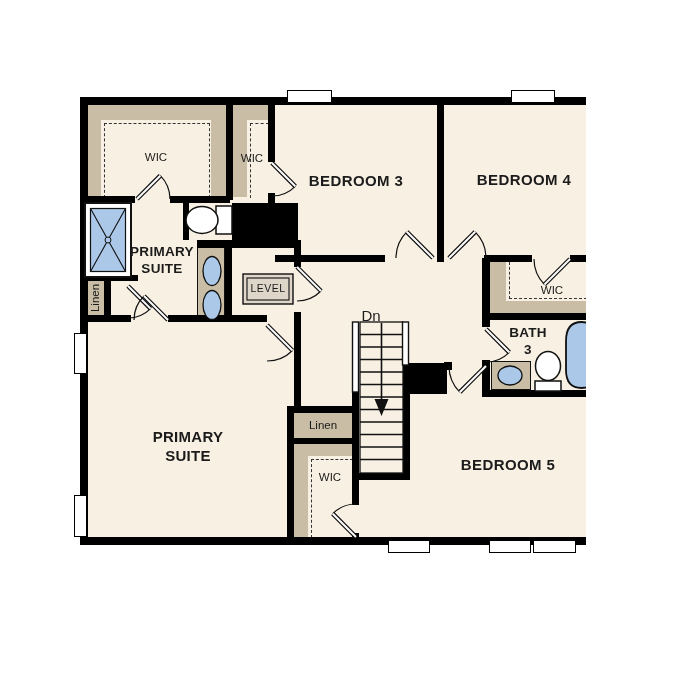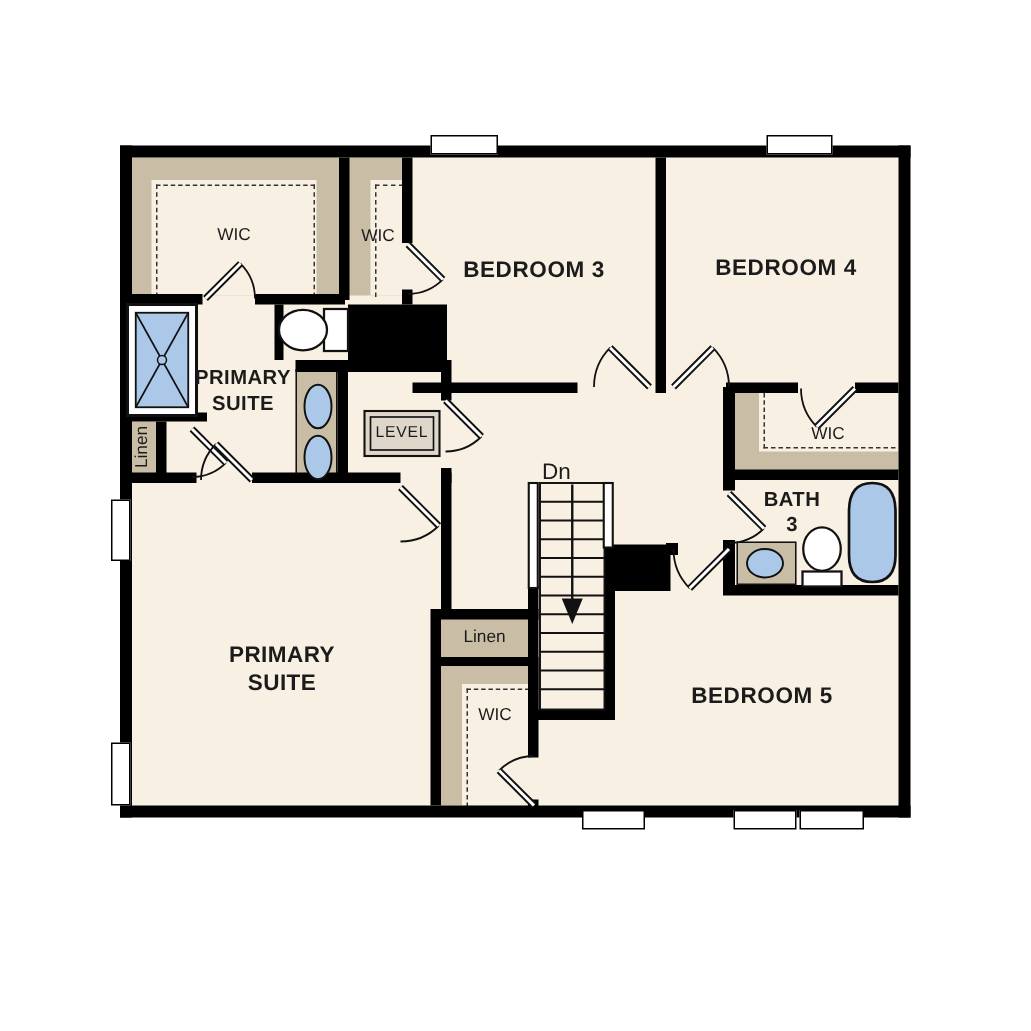--- a/index.html
+++ b/index.html
@@ -1,16 +1,16 @@
 <!DOCTYPE html>
 <html><head>
 <meta charset="utf-8">
 <style>
   html,body{margin:0;padding:0;background:#ffffff;}
-  #canvas{position:relative;width:687px;height:687px;background:#ffffff;overflow:hidden;
+  #canvas{position:relative;width:586px;height:687px;background:#ffffff;overflow:hidden;
           font-family:"Liberation Sans",sans-serif;color:#1b1b1b;}
   .abs{position:absolute;}
   .floor{background:#f8f1e3;}
   .tan{background:#c9bda5;}
   .wall{background:#000000;}
   .window{background:#ffffff;border:1.5px solid #000;box-sizing:border-box;}
   .dash-lt{border-left:1.4px dashed #333;border-top:1.4px dashed #333;}
   .dash-ltr{border-left:1.4px dashed #333;border-top:1.4px dashed #333;border-right:1.4px dashed #333;}
   .dash-lb{border-left:1.4px dashed #333;border-bottom:1.4px dashed #333;}
   .lbl{position:absolute;transform:translate(-50%,-50%);white-space:nowrap;z-index:30;

